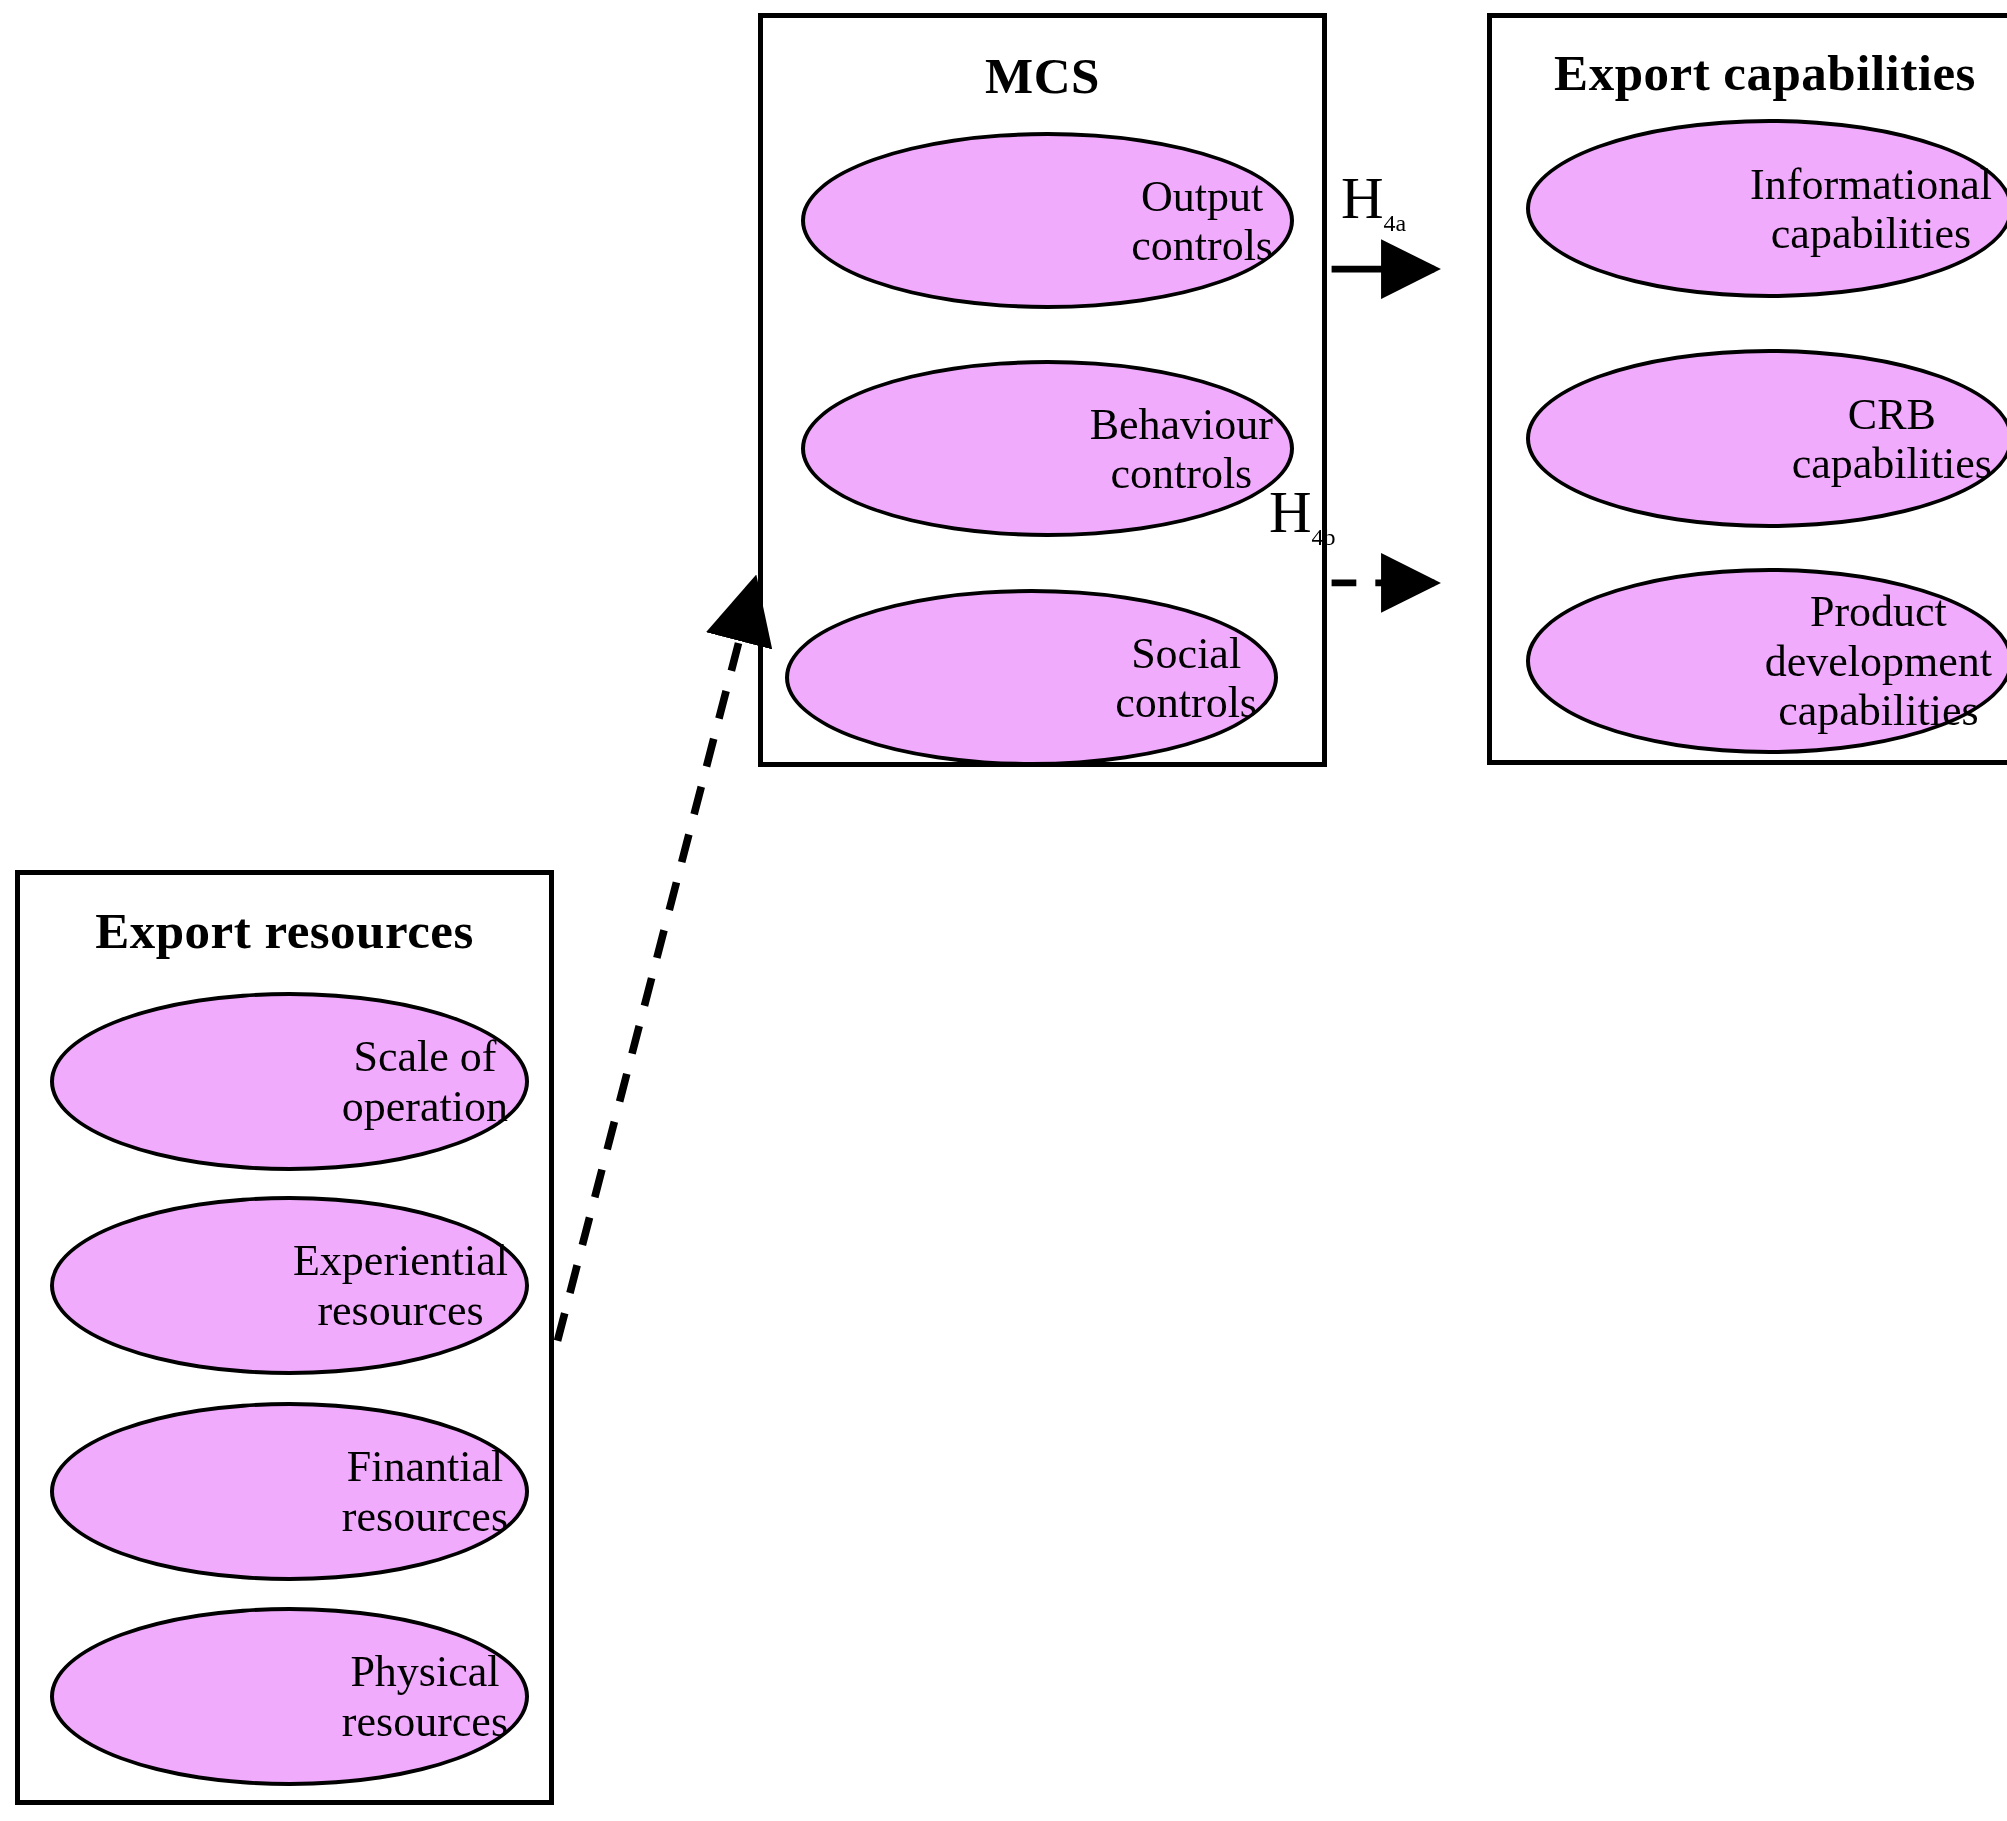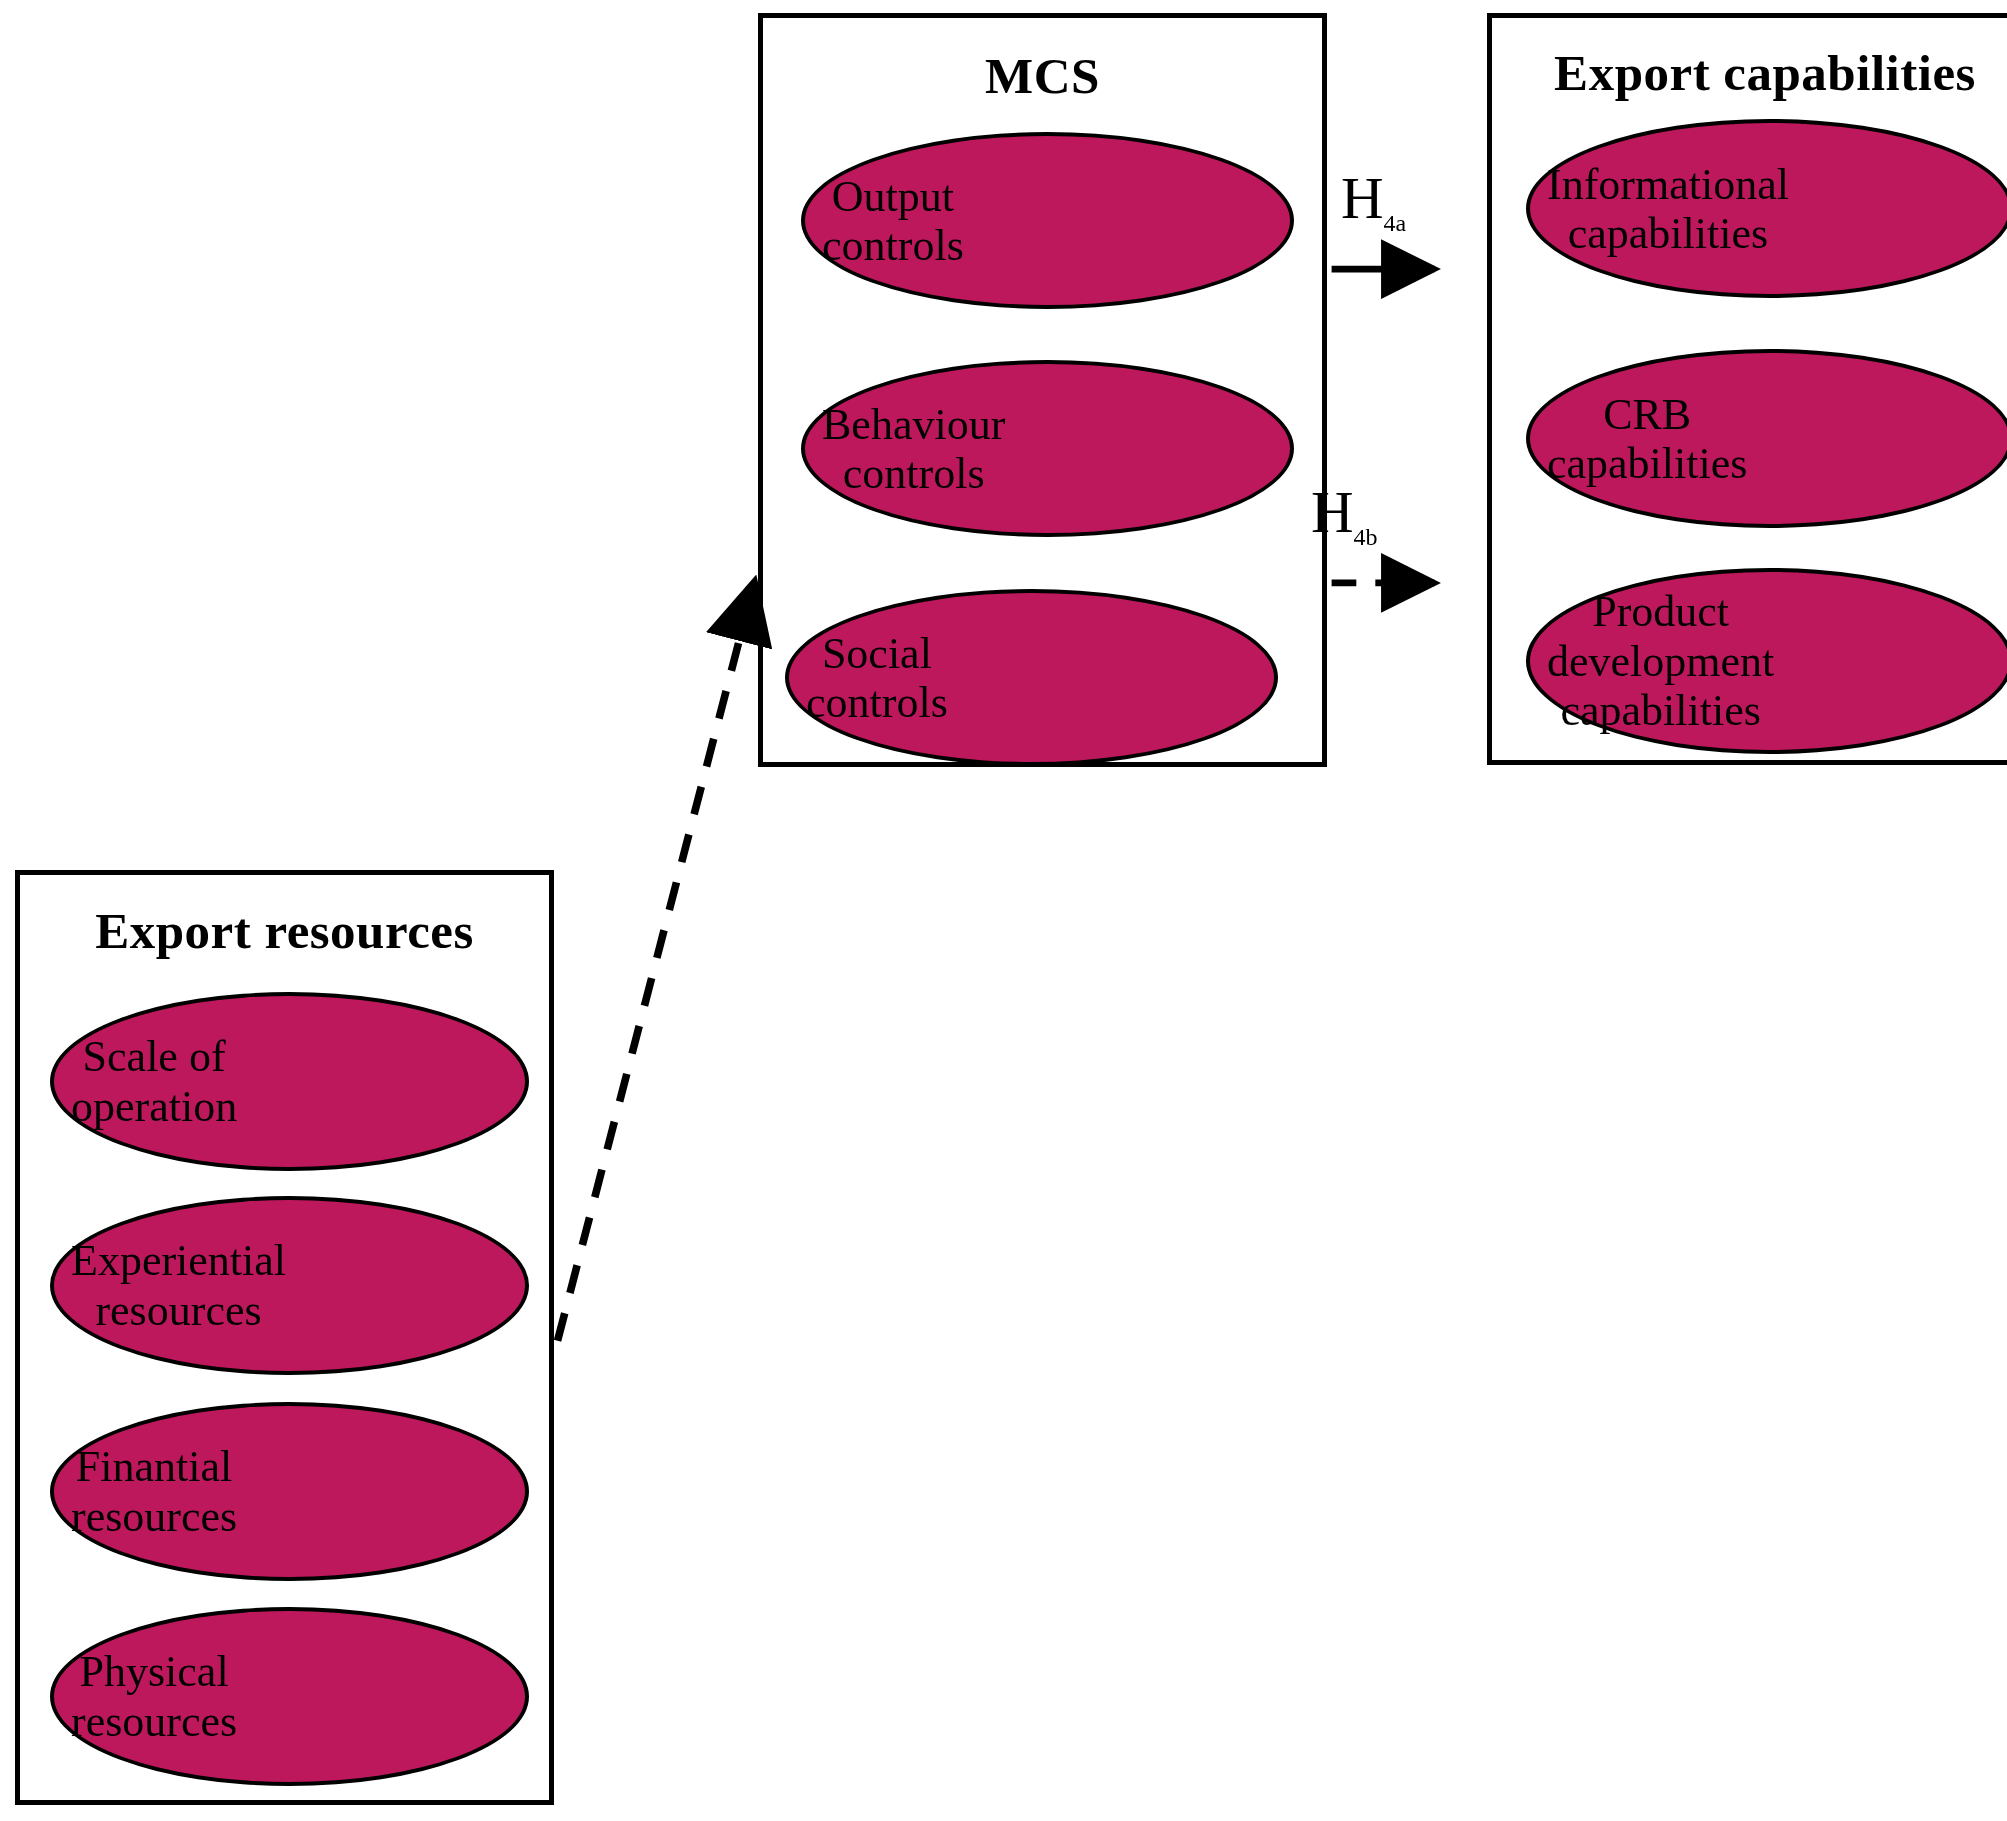--- a/index.html
+++ b/index.html
@@ -29,25 +29,25 @@
     text-align: center;
     font-weight: bold;
     font-size: 51px;
     line-height: 1.05;
     letter-spacing: 0.5px;
   }
   .node-ellipse {
     position: absolute;
     border: 4.8px solid #000000;
     border-radius: 50%;
-    background: #be185d;
+    background: #f0abfc;
     box-sizing: border-box;
     display: flex;
     align-items: center;
-    justify-content: flex-start;
+    justify-content: flex-end;
     text-align: center;
   }
   .node-label {
     font-size: 44px;
     line-height: 1.12;
     font-weight: normal;
     padding: 0 17px;
     white-space: pre-line;
   }
   
@@ -84,21 +84,21 @@
     font-size: 59px;
     line-height: 1;
     white-space: nowrap;
   }
   .hyp-label .sub {
     font-size: 24px;
     vertical-align: sub;
     line-height: 1;
   }
   #hyp-h4a-label { left: 1341px; top: 169px; }
-  #hyp-h4b-label { left: 1311px; top: 483px; }
+  #hyp-h4b-label { left: 1269px; top: 483px; }
 </style>
 </head>
 <body>
 
 <div id="canvas">
 
   <div class="group-box" id="mcs-box">
     <div class="group-title" id="mcs-title">MCS</div>
 
     <div class="node-ellipse" id="ellipse-output-controls">

